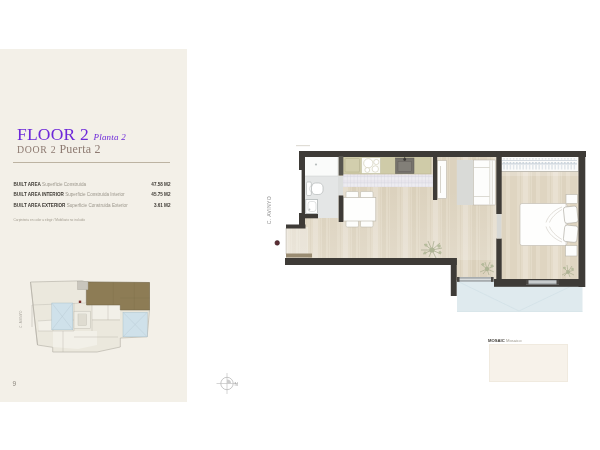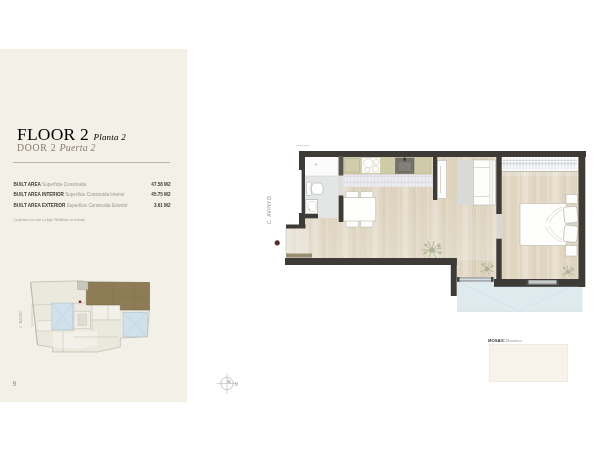--- a/index.html
+++ b/index.html
@@ -4,23 +4,23 @@
 <style>
   html,body{margin:0;padding:0;}
   body{width:600px;height:450px;background:#ffffff;font-family:"Liberation Sans",sans-serif;position:relative;overflow:hidden;}
   .abs{position:absolute;}
 </style>
 </head>
 <body>
 
 <div class="abs" style="left:0;top:49px;width:187px;height:353px;background:#f3f0e8;"></div>
 
-<div class="abs" style="left:17px;top:124px;color:#000000;font-family:'Liberation Serif',serif;font-size:17.5px;letter-spacing:0.2px;white-space:nowrap;">FLOOR&nbsp;2 <span style="font-size:9px;font-style:italic;letter-spacing:0.2px;">Planta 2</span></div>
-
-<div class="abs" style="left:17px;top:142px;color:#8d7a71;font-family:'Liberation Serif',serif;font-size:9.8px;letter-spacing:0.7px;white-space:nowrap;">DOOR&nbsp;2 <span style="font-size:10px;font-style:italic;letter-spacing:0.2px;">Puerta 2</span></div>
+<div class="abs" style="left:17px;top:124px;color:#6d28d9;font-family:'Liberation Serif',serif;font-size:17.5px;letter-spacing:0.2px;white-space:nowrap;">FLOOR&nbsp;2 <span style="font-size:9px;font-style:italic;letter-spacing:0.2px;">Planta 2</span></div>
+
+<div class="abs" style="left:17px;top:142px;color:#8d7a71;font-family:'Liberation Serif',serif;font-size:9.8px;letter-spacing:0.7px;white-space:nowrap;">DOOR&nbsp;2 <span style="font-size:12px;letter-spacing:0.2px;">Puerta 2</span></div>
 
 <div class="abs" style="left:13px;top:162px;width:157px;height:1px;background:#bcb3a2;"></div>
 
 <div class="abs" style="left:13.5px;top:181.5px;width:157px;font-size:4.6px;color:#3d3933;white-space:nowrap;"><b>BUILT AREA</b> <span style="color:#9b968b;">Superficie Construida</span><span style="float:right;font-weight:bold;">47.58 M2</span></div>
 
 <div class="abs" style="left:13.5px;top:192px;width:157px;font-size:4.6px;color:#3d3933;white-space:nowrap;"><b>BUILT AREA INTERIOR</b> <span style="color:#9b968b;">Superficie Construida Interior</span><span style="float:right;font-weight:bold;">45.75 M2</span></div>
 
 <div class="abs" style="left:13.5px;top:202.5px;width:157px;font-size:4.6px;color:#3d3933;white-space:nowrap;"><b>BUILT AREA EXTERIOR</b> <span style="color:#9b968b;">Superficie Construida Exterior</span><span style="float:right;font-weight:bold;">3.61 M2</span></div>
 
 <div class="abs" style="left:13.5px;top:218px;font-size:3.2px;color:#a29c8f;white-space:nowrap;">Carpinteria en color a elegir / Mobiliario no incluido</div>

